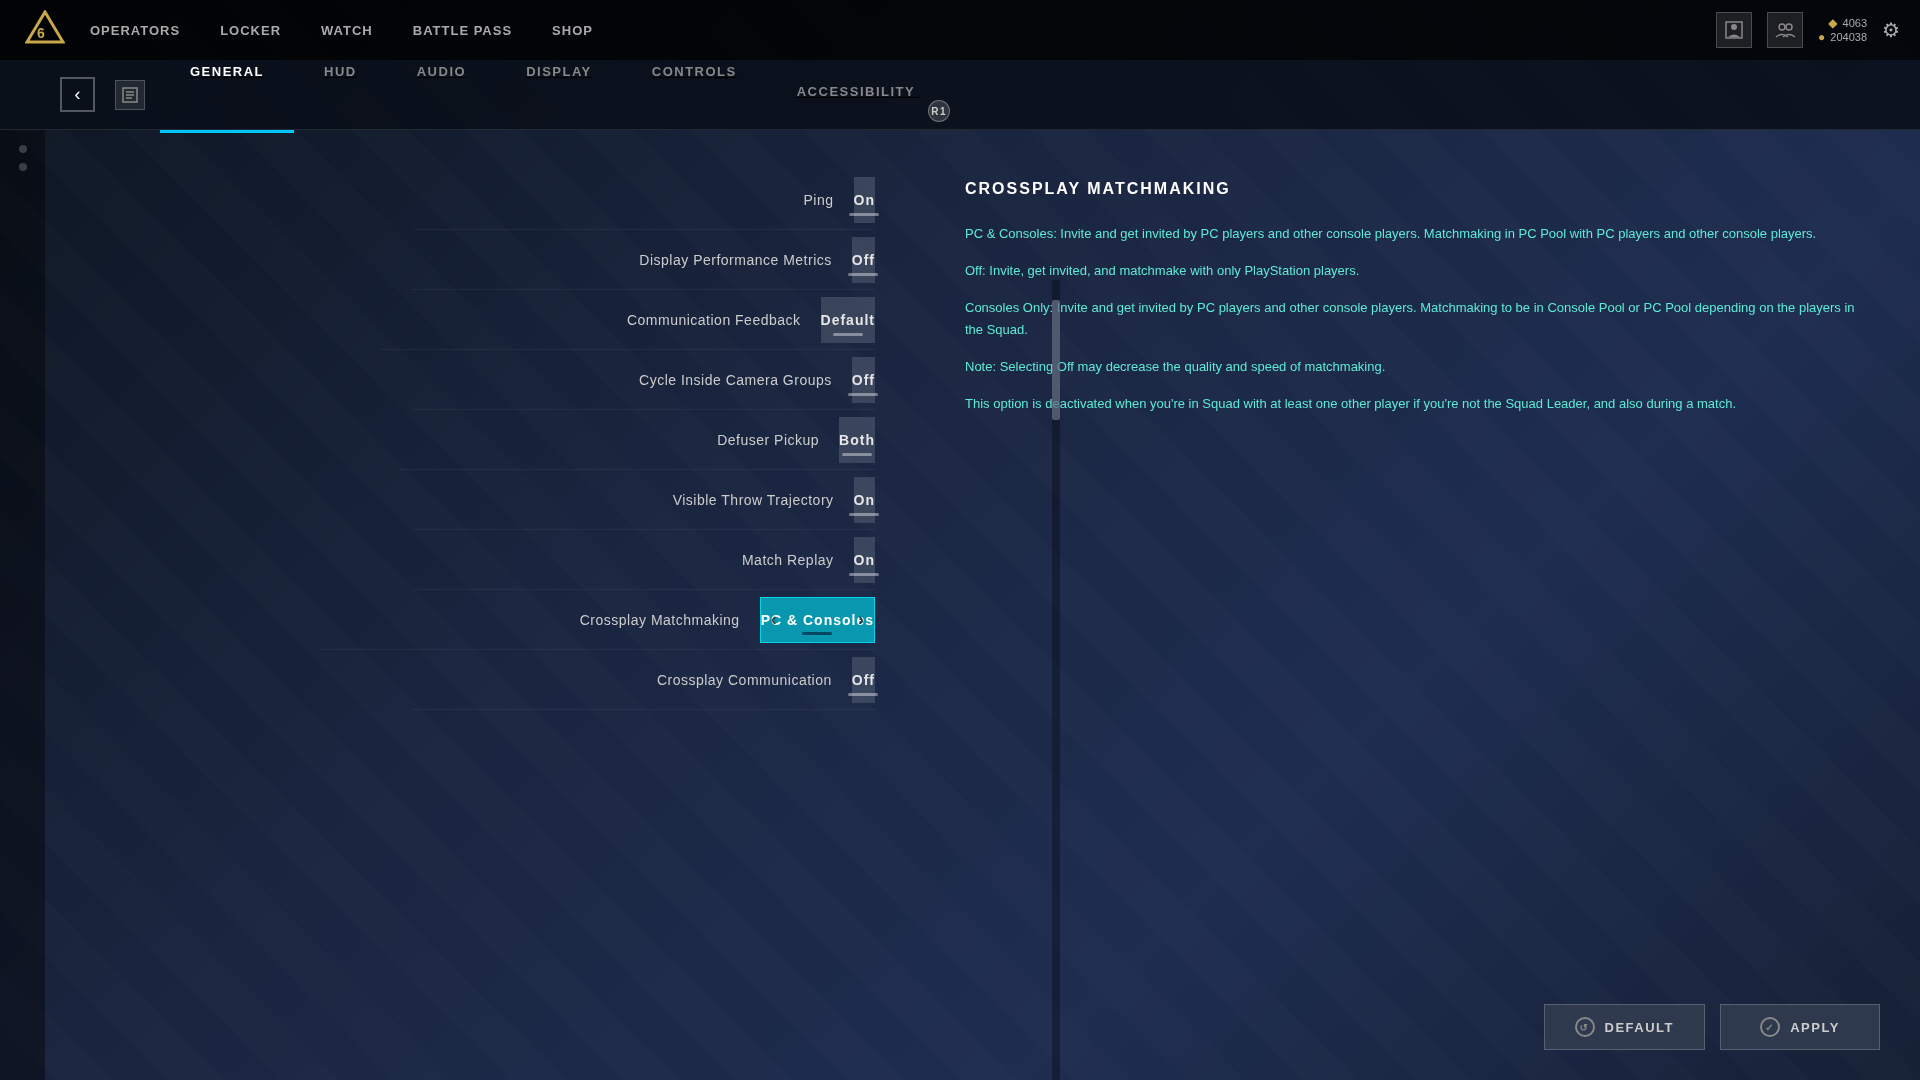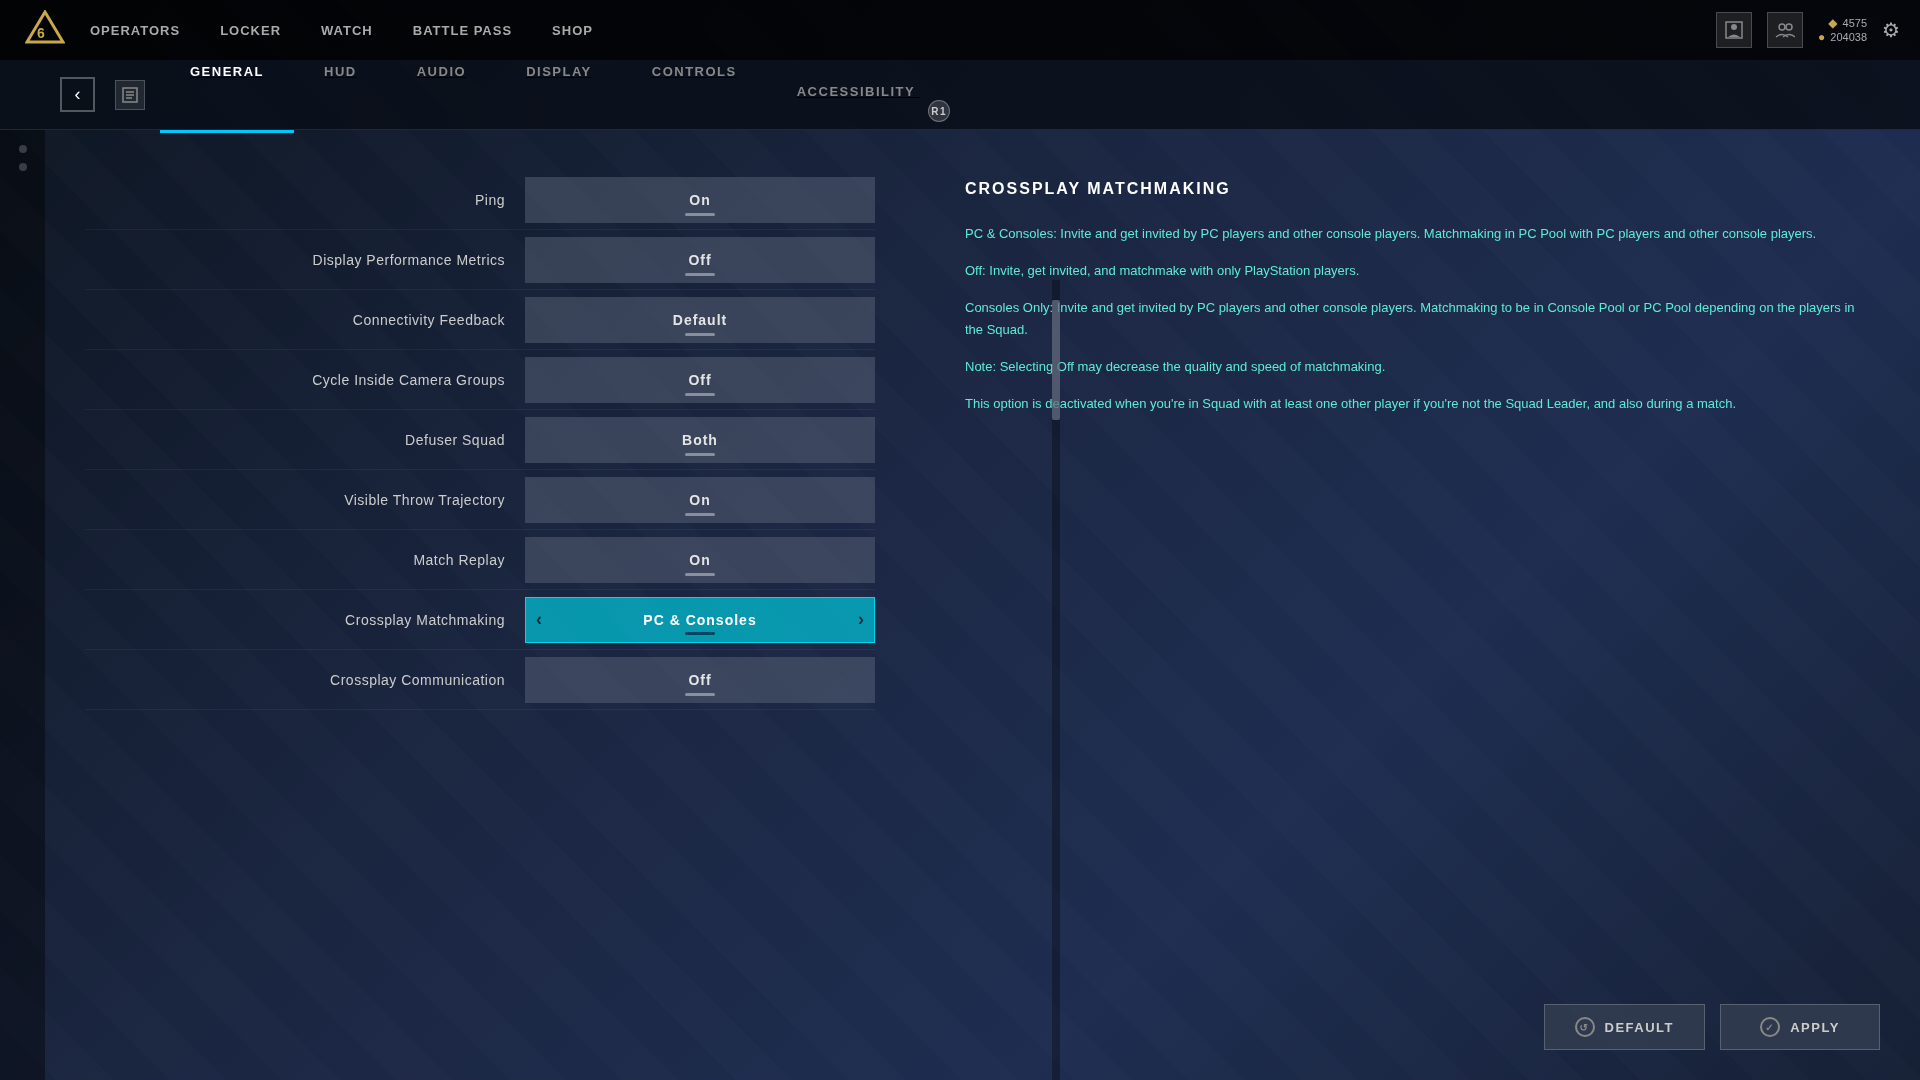--- a/index.html
+++ b/index.html
@@ -225,20 +225,21 @@
     .settings-panel {
       width: 870px;
       padding: 30px 40px;
       overflow: hidden;
     }
 
     .settings-list {
       display: flex;
       flex-direction: column;
       gap: 0;
+      align-items: flex-end;
     }
 
     .setting-row {
       display: flex;
       align-items: center;
       height: 60px;
       border-bottom: 1px solid rgba(255,255,255,0.05);
     }
 
     .setting-label {
@@ -450,21 +451,21 @@
       <svg width="20" height="20" viewBox="0 0 20 20">
         <circle cx="7" cy="7" r="3" fill="none" stroke="#888" stroke-width="1.5"></circle>
         <circle cx="14" cy="7" r="3" fill="none" stroke="#888" stroke-width="1.5"></circle>
         <path d="M1 17 Q7 12 13 17" fill="none" stroke="#888" stroke-width="1.5"></path>
         <path d="M8 17 Q14 12 20 17" fill="none" stroke="#888" stroke-width="1.5"></path>
       </svg>
     </div>
     <div class="currency-info">
       <div class="currency-row">
         <span class="currency-icon">◆</span>
-        <span>4575</span>
+        <span>4063</span>
       </div>
       <div class="currency-row">
         <span class="currency-icon">●</span>
         <span>204038</span>
       </div>
     </div>
     <span class="gear-icon-top">⚙</span>
   </div>
 </div>
 
@@ -511,37 +512,37 @@
 
       <div class="setting-row">
         <div class="setting-label">Display Performance Metrics</div>
         <div class="setting-control">
           <span class="setting-control-text">Off</span>
           <div class="slider-bar"></div>
         </div>
       </div>
 
       <div class="setting-row">
-        <div class="setting-label">Connectivity Feedback</div>
+        <div class="setting-label">Communication Feedback</div>
         <div class="setting-control">
           <span class="setting-control-text">Default</span>
           <div class="slider-bar"></div>
         </div>
       </div>
 
       <div class="setting-row">
         <div class="setting-label">Cycle Inside Camera Groups</div>
         <div class="setting-control">
           <span class="setting-control-text">Off</span>
           <div class="slider-bar"></div>
         </div>
       </div>
 
       <div class="setting-row">
-        <div class="setting-label">Defuser Squad</div>
+        <div class="setting-label">Defuser Pickup</div>
         <div class="setting-control">
           <span class="setting-control-text">Both</span>
           <div class="slider-bar"></div>
         </div>
       </div>
 
       <div class="setting-row">
         <div class="setting-label">Visible Throw Trajectory</div>
         <div class="setting-control">
           <span class="setting-control-text">On</span>

